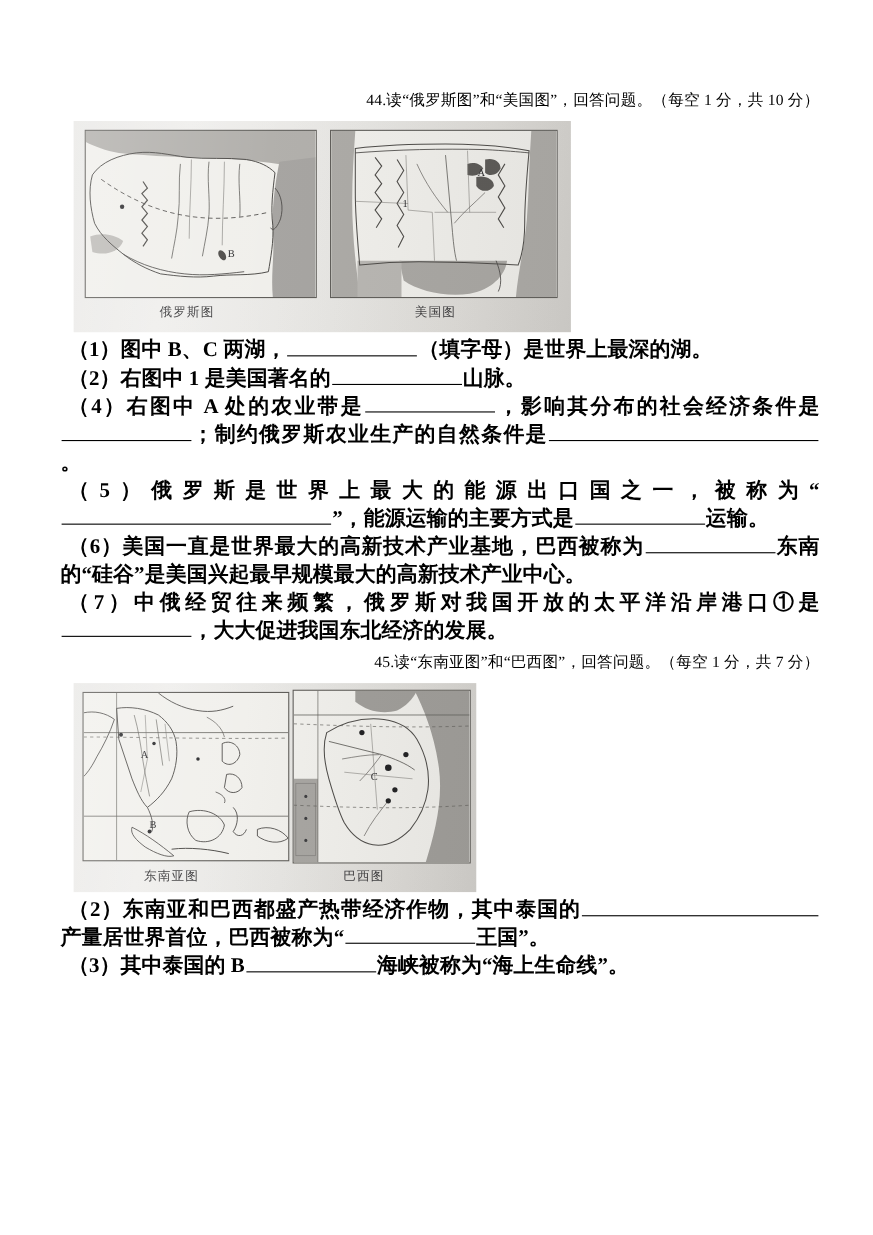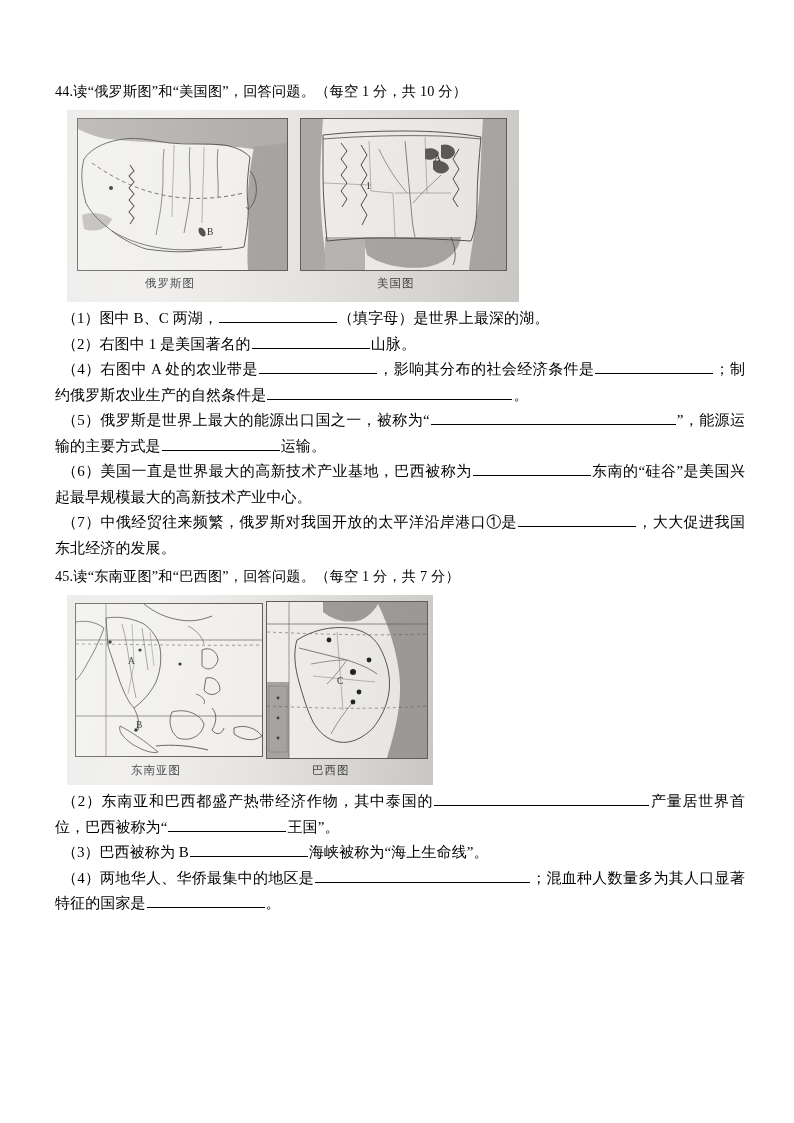--- a/index.html
+++ b/index.html
@@ -28,27 +28,29 @@
     top: 78px;
     width: 690px;
   }
 
   
   .q-heading {
     font-size: 14.2px;
     line-height: 26px;
     letter-spacing: 0.2px;
     white-space: nowrap;
+    text-align: right;
   }
   .q-item {
-    font-size: 15px;
+    font-size: 19px;
     line-height: 25.5px;
     text-indent: 7px;
     letter-spacing: 0.1px;
     text-align: justify;
+    font-weight: bold;
   }
   .q-item .lbl { letter-spacing: 0px; }
 
   
   .blank {
     display: inline-block;
     border-bottom: 1.1px solid #000;
     vertical-align: baseline;
     height: 15px;
     margin: 0 1px;
@@ -326,22 +328,19 @@
       <div class="cap" style="left:245px; top:168px;">巴西图</div>
       <div class="paper-sheen"></div>
     </div>
 
 
     <div class="q-item">
       <span class="lbl">（2）</span><span>东南亚和巴西都盛产热带经济作物，其中泰国的</span><span class="blank b-2xl"></span><span>产量居世界首位，巴西被称为“</span><span class="blank b-md"></span><span>王国”。</span>
     </div>
 
     <div class="q-item">
-      <span class="lbl">（3）</span><span>巴西被称为 B</span><span class="blank b-md"></span><span>海峡被称为“海上生命线”。</span>
-    </div>
-
-    <div class="q-item">
-      <span class="lbl">（4）</span><span>两地华人、华侨最集中的地区是</span><span class="blank b-2xl"></span><span>；混血种人数量多为其人口显著特征的国家是</span><span class="blank b-md"></span><span>。</span>
-    </div>
+      <span class="lbl">（3）</span><span>其中泰国的 B</span><span class="blank b-md"></span><span>海峡被称为“海上生命线”。</span>
+    </div>
+
 
 
   </div>
 </div>
 
 </body></html>

